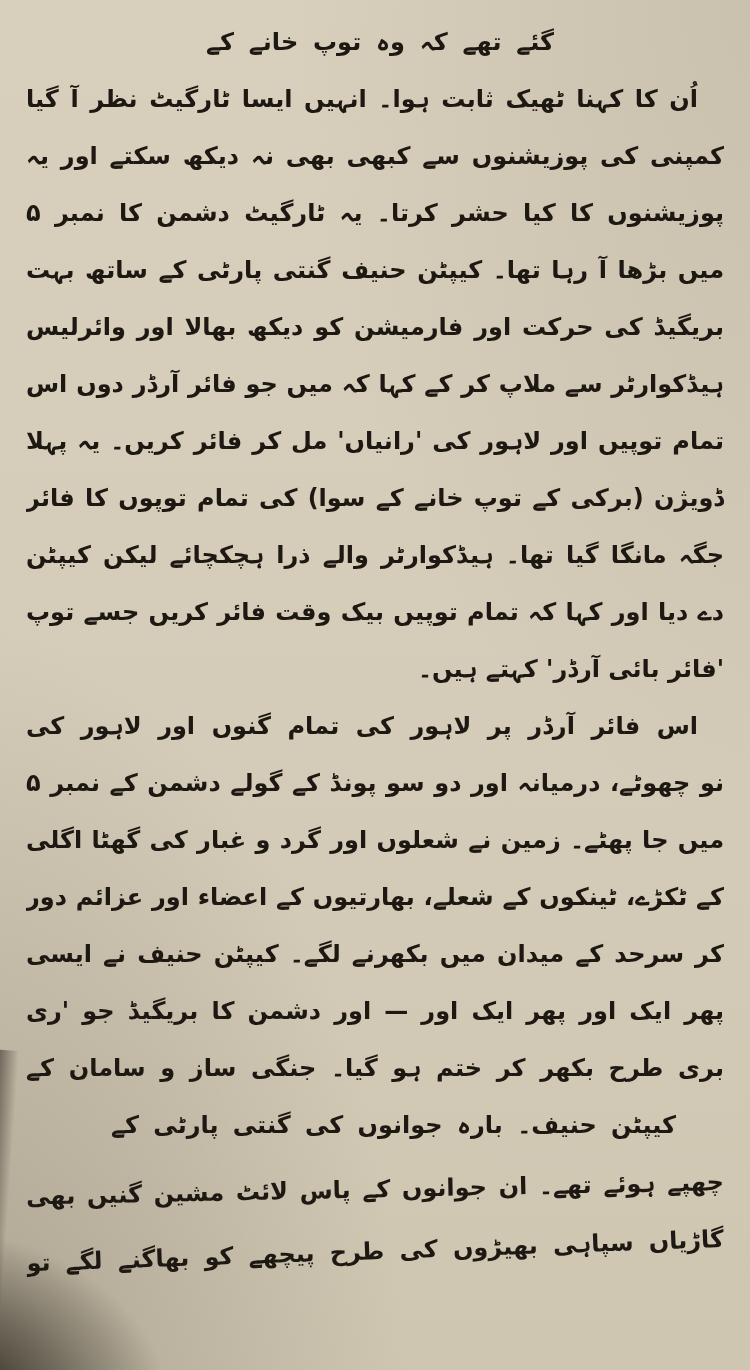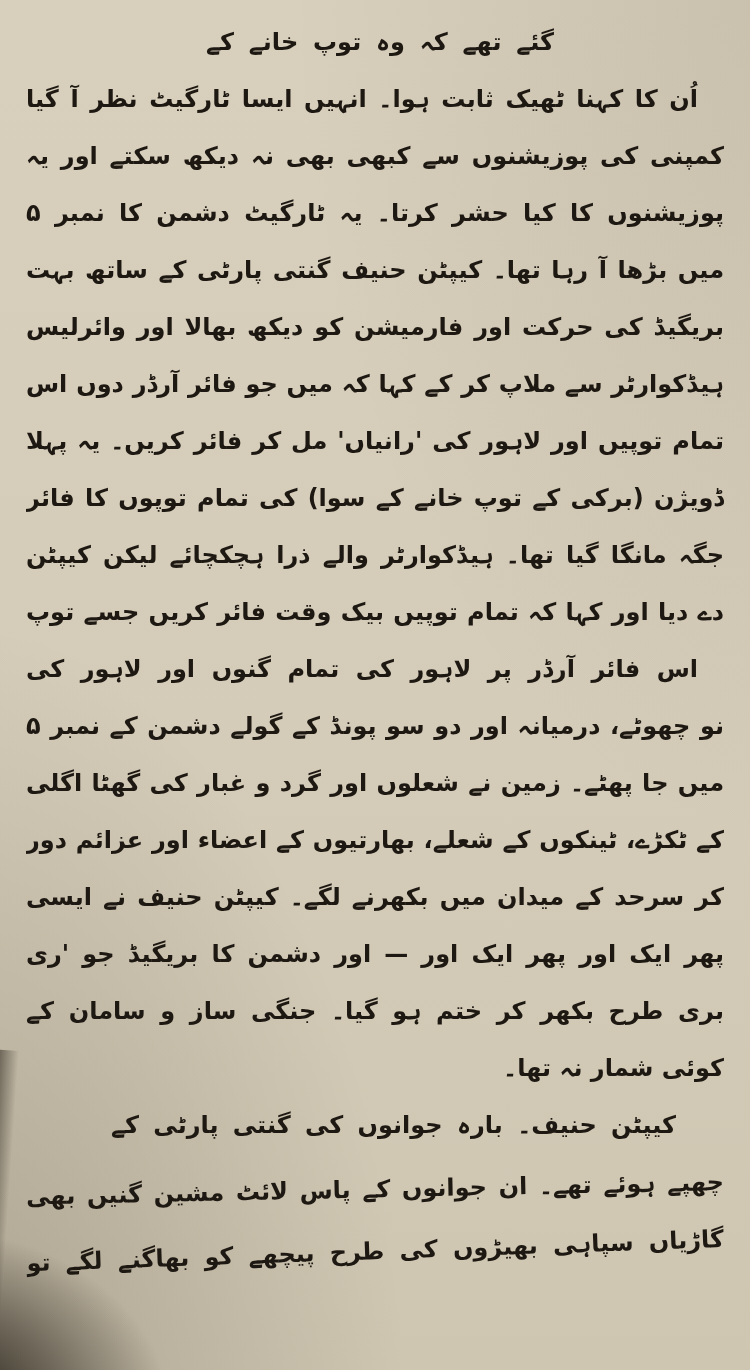--- a/index.html
+++ b/index.html
@@ -93,28 +93,28 @@
     <div class="line indent">اُن کا کہنا ٹھیک ثابت ہوا۔ انہیں ایسا ٹارگیٹ نظر آ گیا جیسے وہ 'بی'</div>
     <div class="line">کمپنی کی پوزیشنوں سے کبھی بھی نہ دیکھ سکتے اور یہ متحرک ٹارگیٹ نہ جانے ان</div>
     <div class="line">پوزیشنوں کا کیا حشر کرتا۔ یہ ٹارگیٹ دشمن کا نمبر ۵ بریگیڈ تھا جو 'کلوز فارمیشن'</div>
     <div class="line">میں بڑھا آ رہا تھا۔ کیپٹن حنیف گنتی پارٹی کے ساتھ بہت آگے تھے۔ انہوں نے</div>
     <div class="line">بریگیڈ کی حرکت اور فارمیشن کو دیکھ بھالا اور وائرلیس پر اپنے توپ خانے کے</div>
     <div class="line">ہیڈکوارٹر سے ملاپ کر کے کہا کہ میں جو فائر آرڈر دوں اس پر لاہور ڈویژن کی</div>
     <div class="line">تمام توپیں اور لاہور کی 'رانیاں' مل کر فائر کریں۔ یہ پہلا موقعہ تھا کہ سارے</div>
     <div class="line">ڈویژن (برکی کے توپ خانے کے سوا) کی تمام توپوں کا فائر بیک وقت ایک</div>
     <div class="line">جگہ مانگا گیا تھا۔ ہیڈکوارٹر والے ذرا ہچکچائے لیکن کیپٹن حنیف نے فائر آرڈر</div>
     <div class="line">دے دیا اور کہا کہ تمام توپیں بیک وقت فائر کریں جسے توپ خانے کی زبان میں</div>
+    <div class="line end">'فائر بائی آرڈر' کہتے ہیں۔</div>
     <div class="line indent">اس فائر آرڈر پر لاہور کی تمام گنوں اور لاہور کی 'رانیوں' نے مل کر باڑ ماری</div>
     <div class="line">نو چھوٹے، درمیانہ اور دو سو پونڈ کے گولے دشمن کے نمبر ۵ بریگیڈ کی فارمیشن</div>
     <div class="line">میں جا پھٹے۔ زمین نے شعلوں اور گرد و غبار کی گھٹا اگلی اور اس گھٹا میں ٹرکوں</div>
     <div class="line">کے ٹکڑے، ٹینکوں کے شعلے، بھارتیوں کے اعضاء اور عزائم دور اوپر اڑ اڑ</div>
     <div class="line">کر سرحد کے میدان میں بکھرنے لگے۔ کیپٹن حنیف نے ایسی ایک اور باڑ فائر کروائی</div>
     <div class="line">پھر ایک اور پھر ایک اور — اور دشمن کا بریگیڈ جو 'ری گروپنگ' کر کے آیا تھا</div>
     <div class="line">بری طرح بکھر کر ختم ہو گیا۔ جنگی ساز و سامان کے علاوہ اس کے جانی نقصان کا</div>
-    <div class="line end">کوئی شمار نہ تھا۔</div>
     <div class="line p3">کیپٹن حنیف۔ بارہ جوانوں کی گنتی پارٹی کے ساتھ دشمن کے پہلو میں</div>
     <div class="line tilt1">چھپے ہوئے تھے۔ ان جوانوں کے پاس لائٹ مشین گنیں بھی تھیں۔ جب بھارتی</div>
     <div class="line tilt2">گاڑیاں سپاہی بھیڑوں کی طرح پیچھے کو بھاگنے لگے تو پاکستانی جوانوں نے مشین</div>
   </div>
 
   <div class="edge-shadow-left"></div>
   <div class="corner-shadow"></div>
 </div>
 
 </body></html>

